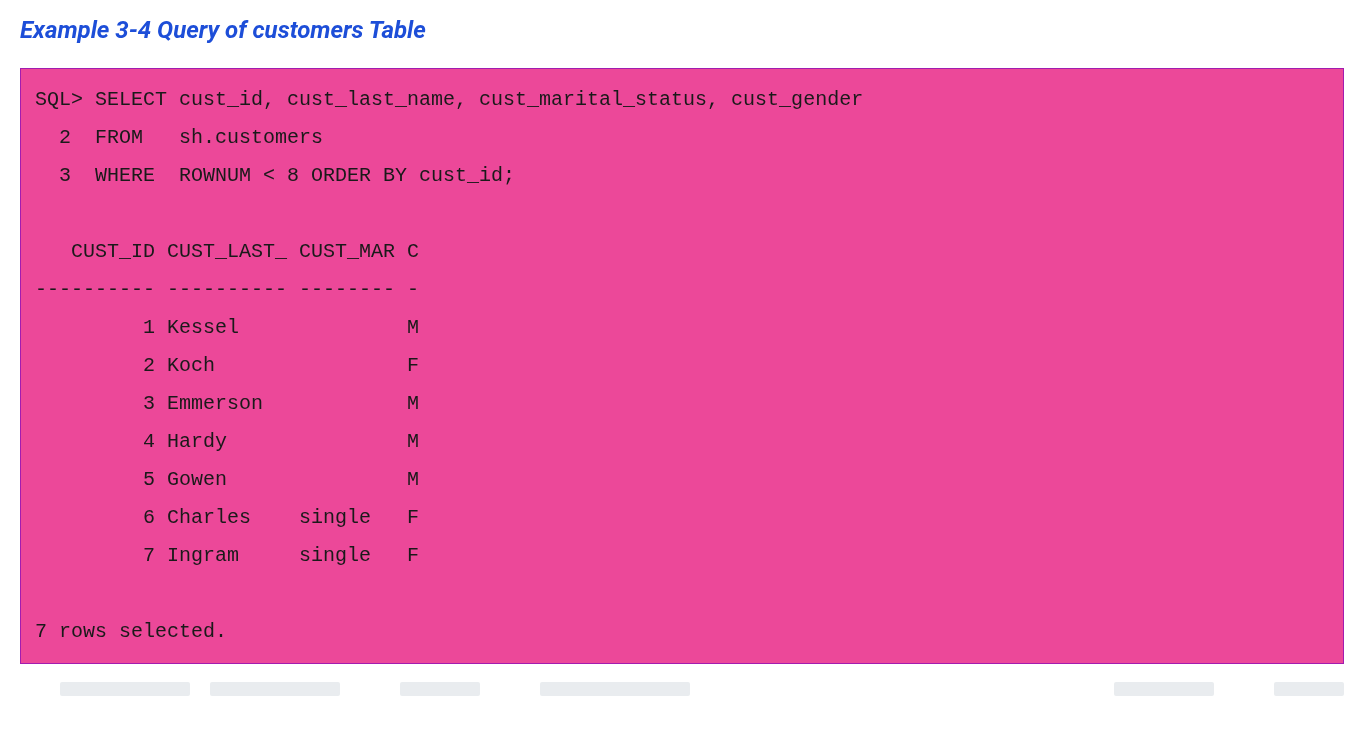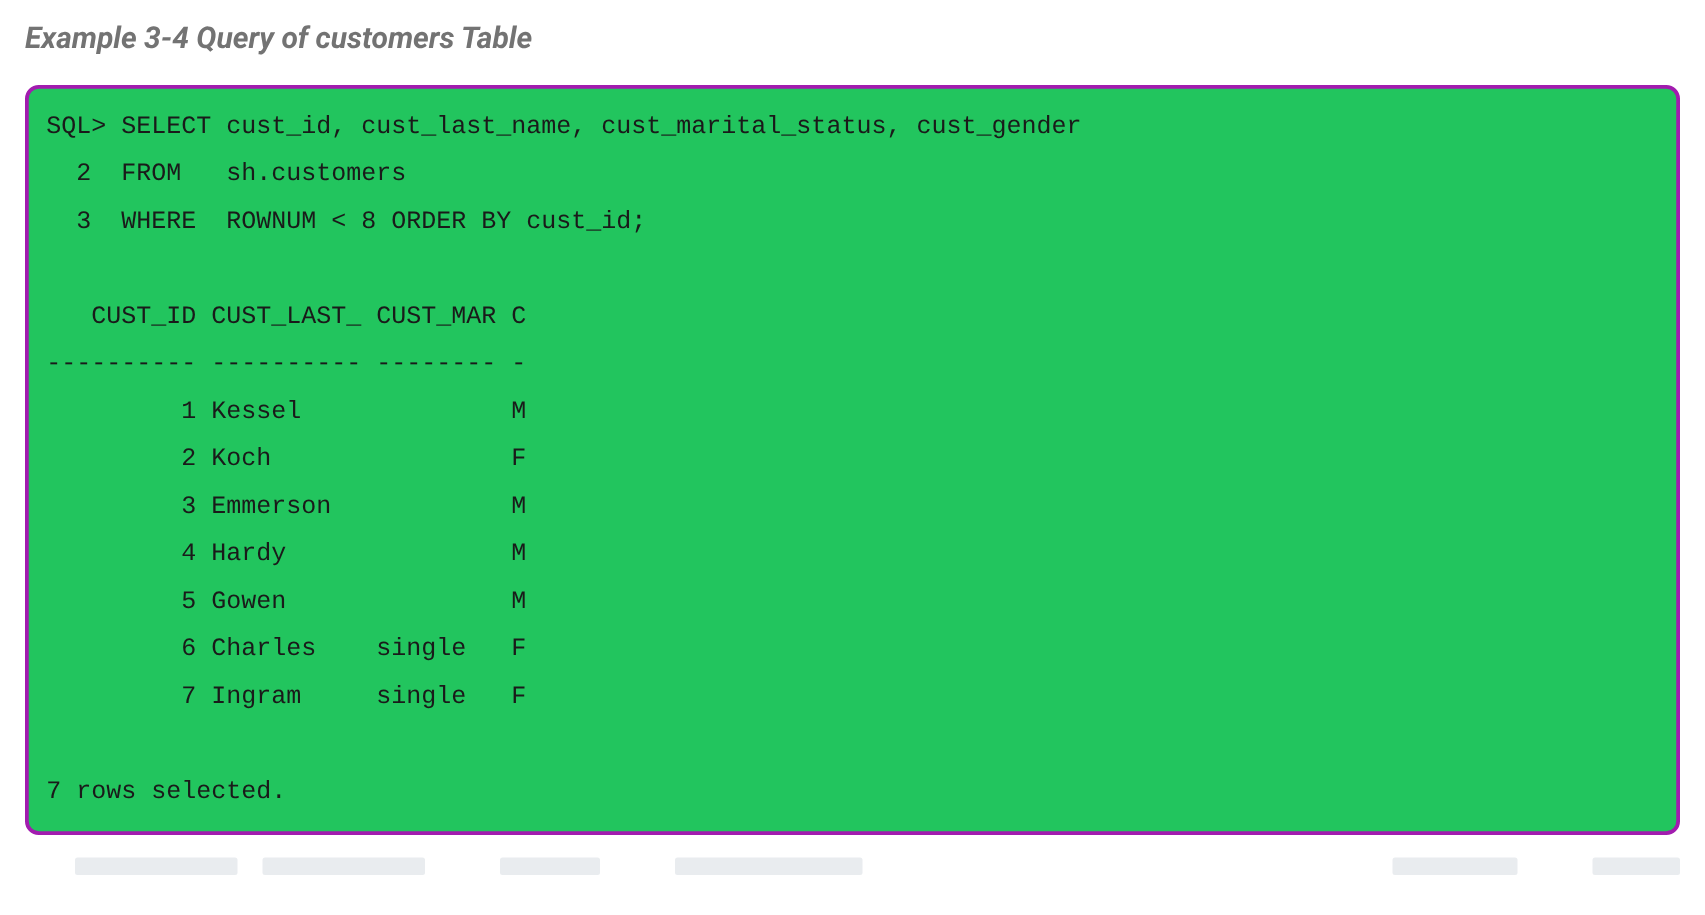--- a/index.html
+++ b/index.html
@@ -7,26 +7,26 @@
       margin: 0;
       padding: 16px 20px;
       background: #ffffff;
       color: #1a1a1a;
     }
     .title {
       font-weight: 700;
       font-style: italic;
       font-size: 24px;
       margin-bottom: 24px;
-      color: #737373;
+      color: #1d4ed8;
     }
     .code-block {
-      border: 3px solid #a21caf;
-      border-radius: 11px;
-      background: #22c55e;
+      border: 1px solid #a21caf;
+      border-radius: 0;
+      background: #ec4899;
       padding: 12px 14px;
       overflow-x: auto;
     }
     .code-block pre {
       margin: 0;
       font-family: "Menlo", "Consolas", "Courier New", monospace;
       font-size: 20px;
       line-height: 1.9;
       white-space: pre;
       color: #1a1a1a;

